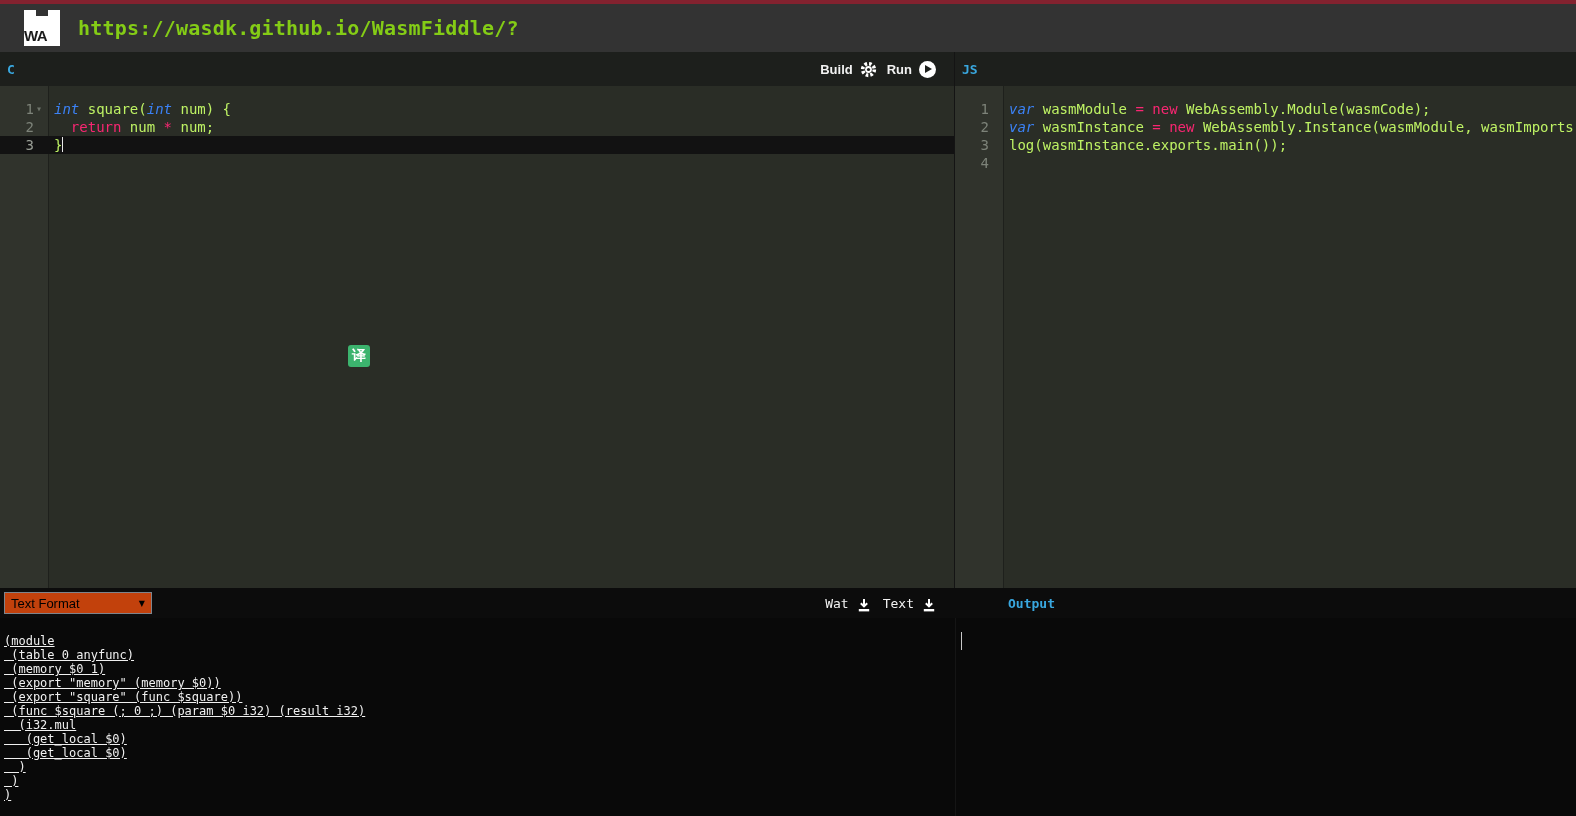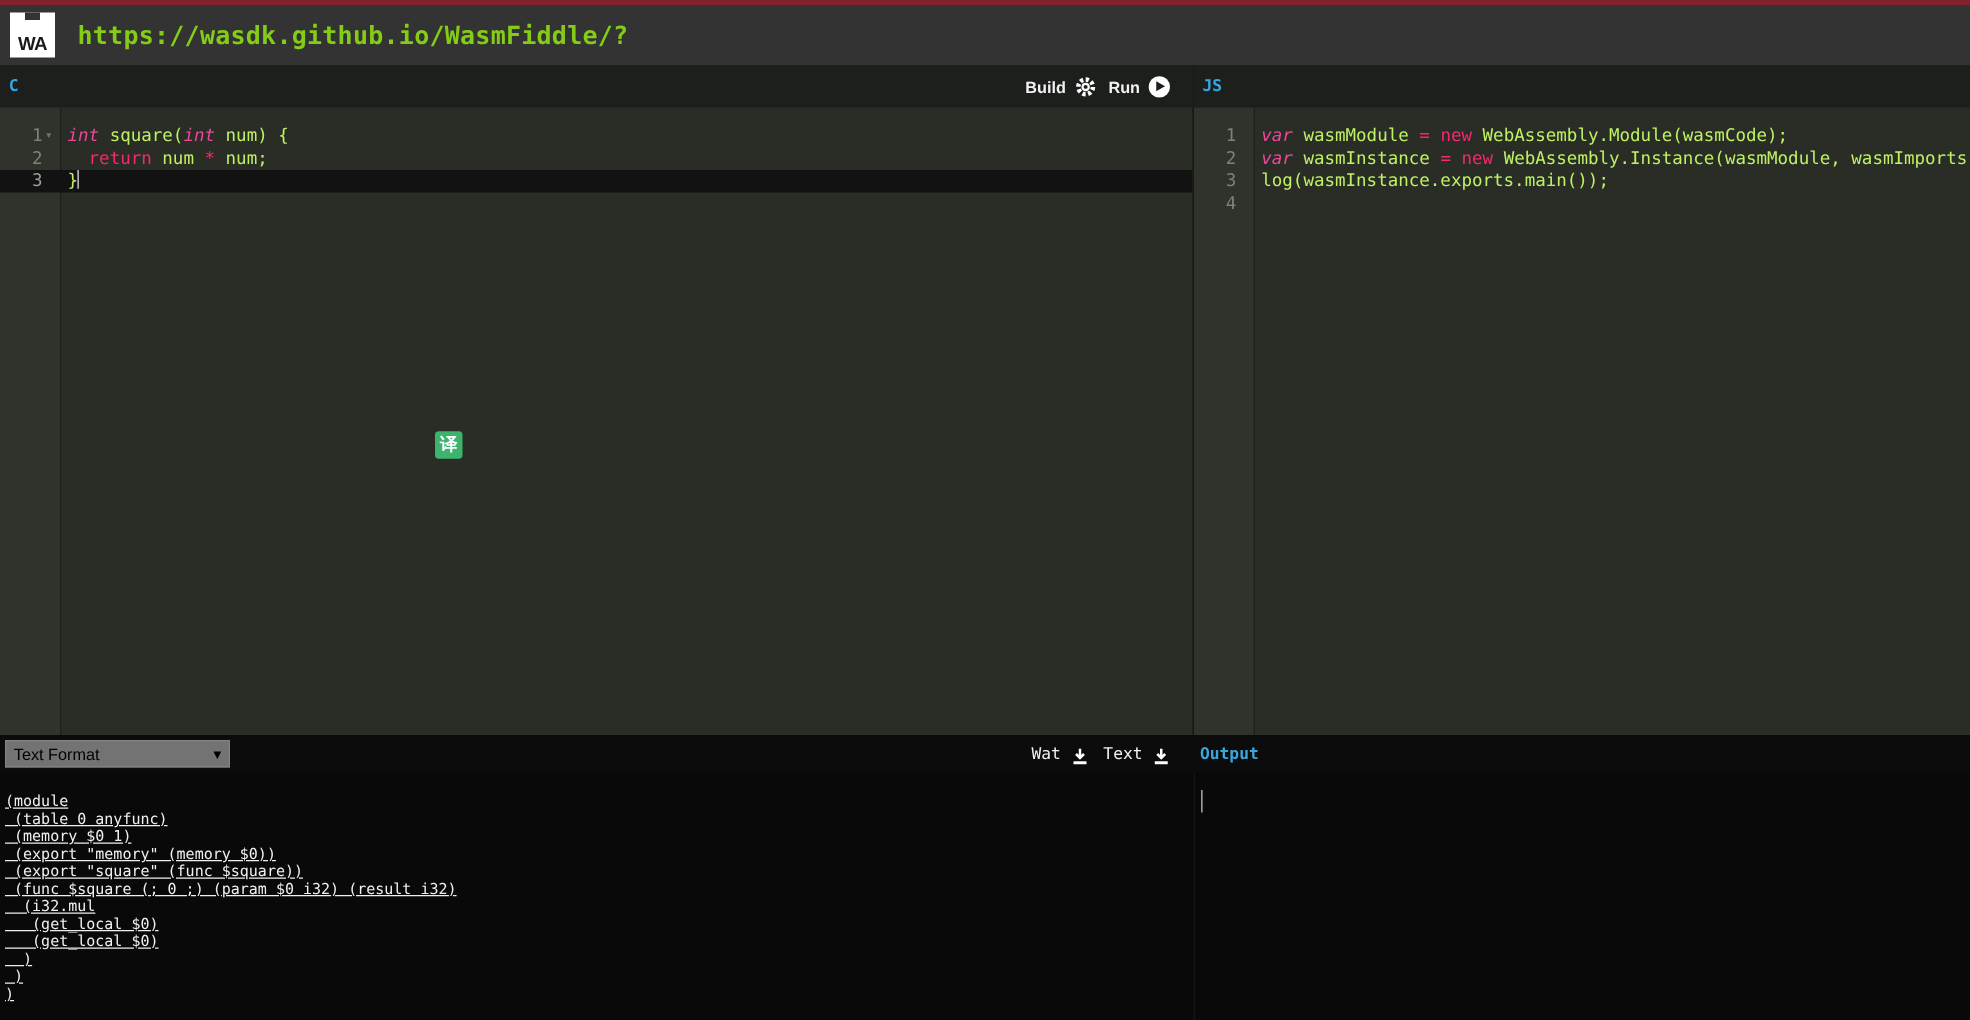--- a/index.html
+++ b/index.html
@@ -12,22 +12,22 @@
     background: #090909;
   }
   
   .topline { height: 4px; background: #83222f; }
   
   .topbar {
     height: 48px; background: #333333;
     display: flex; align-items: center;
   }
   .logo {
-    position: relative; width: 36px; height: 36px; margin-left: 8px;
-    background: #ffffff; display: flex; align-items: flex-end; justify-content: center;
+    position: relative; width: 36px; height: 36px; margin-left: 24px;
+    background: #ffffff; display: flex; align-items: flex-end; justify-content: flex-start;
   }
   .logo::before {
     content: ''; position: absolute; top: 0; left: 50%;
     transform: translateX(-50%); width: 12px; height: 6px; background: #333333;
   }
   .logo span { font: bold 15px "Liberation Sans", sans-serif; color: #1a1a1a; padding-bottom: 2px; letter-spacing: -0.5px; }
   .url { margin-left: 18px; color: #84cc16; font-size: 20px; font-weight: bold; letter-spacing: 0.2px; }
 
   
   .editors { display: flex; height: 536px; background: #2a2d26; }
@@ -67,43 +67,43 @@
     background: #1e201c;
   }
   .code-row { position: relative; height: 18px; white-space: pre; z-index: 1; }
   .code-row.active-line { background: #121212; }
   .line-num { display: inline-block; width: 34px; text-align: right; color: #7d8379; }
   .code-row.active-line .line-num { color: #9a9f96; }
   .fold { position: absolute; left: 36px; top: 0; color: #6d736a; font-size: 10px; }
   .code-text { padding-left: 20px; }
   .tok-plain { color: #bef264; }
   .tok-kw { color: #f92672; }
-  .tok-type { color: #ec4899; font-style: italic; }
+  .tok-type { color: #3b82f6; font-style: italic; }
   .caret { display: inline-block; width: 1px; height: 15px; background: #e8e8e8; vertical-align: -2px; }
 
   
   .bottom-toolbar { height: 30px; background: #0c0c0c; display: flex; }
   .bt-left { width: 955px; display: flex; align-items: center; border-right: 1px solid #0c0c0c; }
   .bt-right { flex: 1; display: flex; align-items: center; }
   .select-wrap { position: relative; margin-left: 4px; }
   select.format {
     -webkit-appearance: none; appearance: none;
-    width: 180px; height: 22px;
+    width: 148px; height: 22px;
     font: 13px "Liberation Sans", sans-serif; color: #000;
-    background: #737373; border: 1px solid #7f848c; border-radius: 0;
+    background: #c2410c; border: 1px solid #7f848c; border-radius: 0;
     padding: 0 20px 0 6px;
   }
   .select-arrow {
     position: absolute; right: 7px; top: 7px; pointer-events: none;
     font-size: 8px; color: #000; font-family: "DejaVu Sans", sans-serif;
   }
   .dl-btn { color: #f2f2f2; font-size: 13px; font-weight: normal; cursor: pointer; }
   .dl-icon { display: inline-flex; margin: 3px 12px 0 8px; cursor: pointer; }
   .dl-icon.last { margin-right: 18px; }
-  .output-label { color: #39a7df; font-size: 13px; font-weight: bold; padding-left: 5px; }
+  .output-label { color: #39a7df; font-size: 13px; font-weight: bold; padding-left: 5px; margin-left: 48px; }
 
   .bottom-content { display: flex; height: 198px; background: #090909; }
   .wat-pane { width: 955px; overflow: hidden; }
   .wat-pre {
     font-family: "DejaVu Sans Mono", monospace;
     font-size: 12px; line-height: 14px; color: #f0f0f0;
     white-space: pre; padding: 16px 0 0 4px; text-decoration: underline;
   }
   .output-pane { flex: 1; position: relative; border-left: 1px solid #151515; }
   .output-caret { position: absolute; left: 5px; top: 14px; width: 1px; height: 18px; background: #c8c8c8; }

